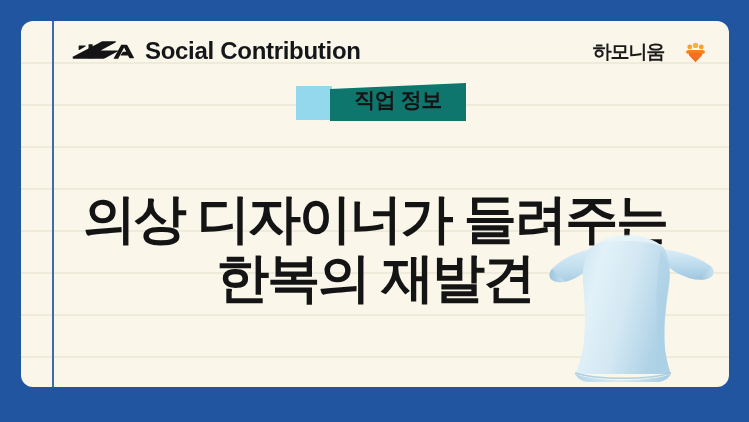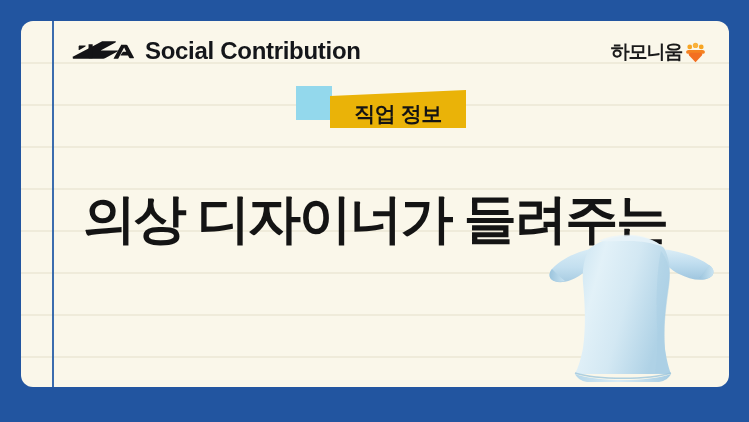--- a/index.html
+++ b/index.html
@@ -51,21 +51,21 @@
   #kia-wordmark {
     font-size:24px;
     font-weight:600;
     color:#14161A;
     letter-spacing:-.3px;
     white-space:nowrap;
   }
   #harmonium-group {
     position:absolute;
     right:22px; top:18px;
-    display:flex; align-items:center; gap:2px;
+    display:flex; align-items:center; gap:20px;
   }
   #harmonium-text {
     font-size:19px;
     font-weight:700;
     color:#1a1a1a;
     letter-spacing:-1.2px;
     white-space:nowrap;
   }
   
   #badge {
@@ -74,25 +74,25 @@
     width:170px; height:38px;
   }
   #badge-left {
     position:absolute;
     left:0; top:4px;
     width:36px; height:34px;
     background:#93D8EC;
   }
   #badge-main {
     position:absolute;
-    left:34px; top:8px;
+    left:34px; top:1px;
     width:136px; height:38px;
-    background:#eab308;
+    background:#0f766e;
     clip-path: polygon(0 6px, 100% 0, 100% 100%, 0 100%);
-    display:flex; align-items:flex-end; justify-content:center;
+    display:flex; align-items:flex-start; justify-content:center;
   }
   #badge-label {
     font-size:21px;
     font-weight:800;
     color:#141414;
     letter-spacing:-.5px;
     padding-top:3px;
   }
   
   #title-block {
@@ -173,20 +173,21 @@
 
     <div id="badge">
       <div id="badge-left"></div>
       <div id="badge-main">
         <span id="badge-label">직업 정보</span>
       </div>
     </div>
 
     <div id="title-block">
       <div class="title-line">의상 디자이너가 들려주는</div>
+      <div class="title-line">한복의 재발견</div>
     </div>
 
 
     <svg id="hanbok" viewBox="0 0 178 152" aria-hidden="true">
       <defs>
         <linearGradient id="gBody" x1="0" y1="0" x2="1" y2="0.4">
           <stop offset="0" stop-color="#C7E2F0"></stop>
           <stop offset="0.30" stop-color="#E2F1F8"></stop>
           <stop offset="0.62" stop-color="#D3E8F3"></stop>
           <stop offset="1" stop-color="#AFD2E6"></stop>

